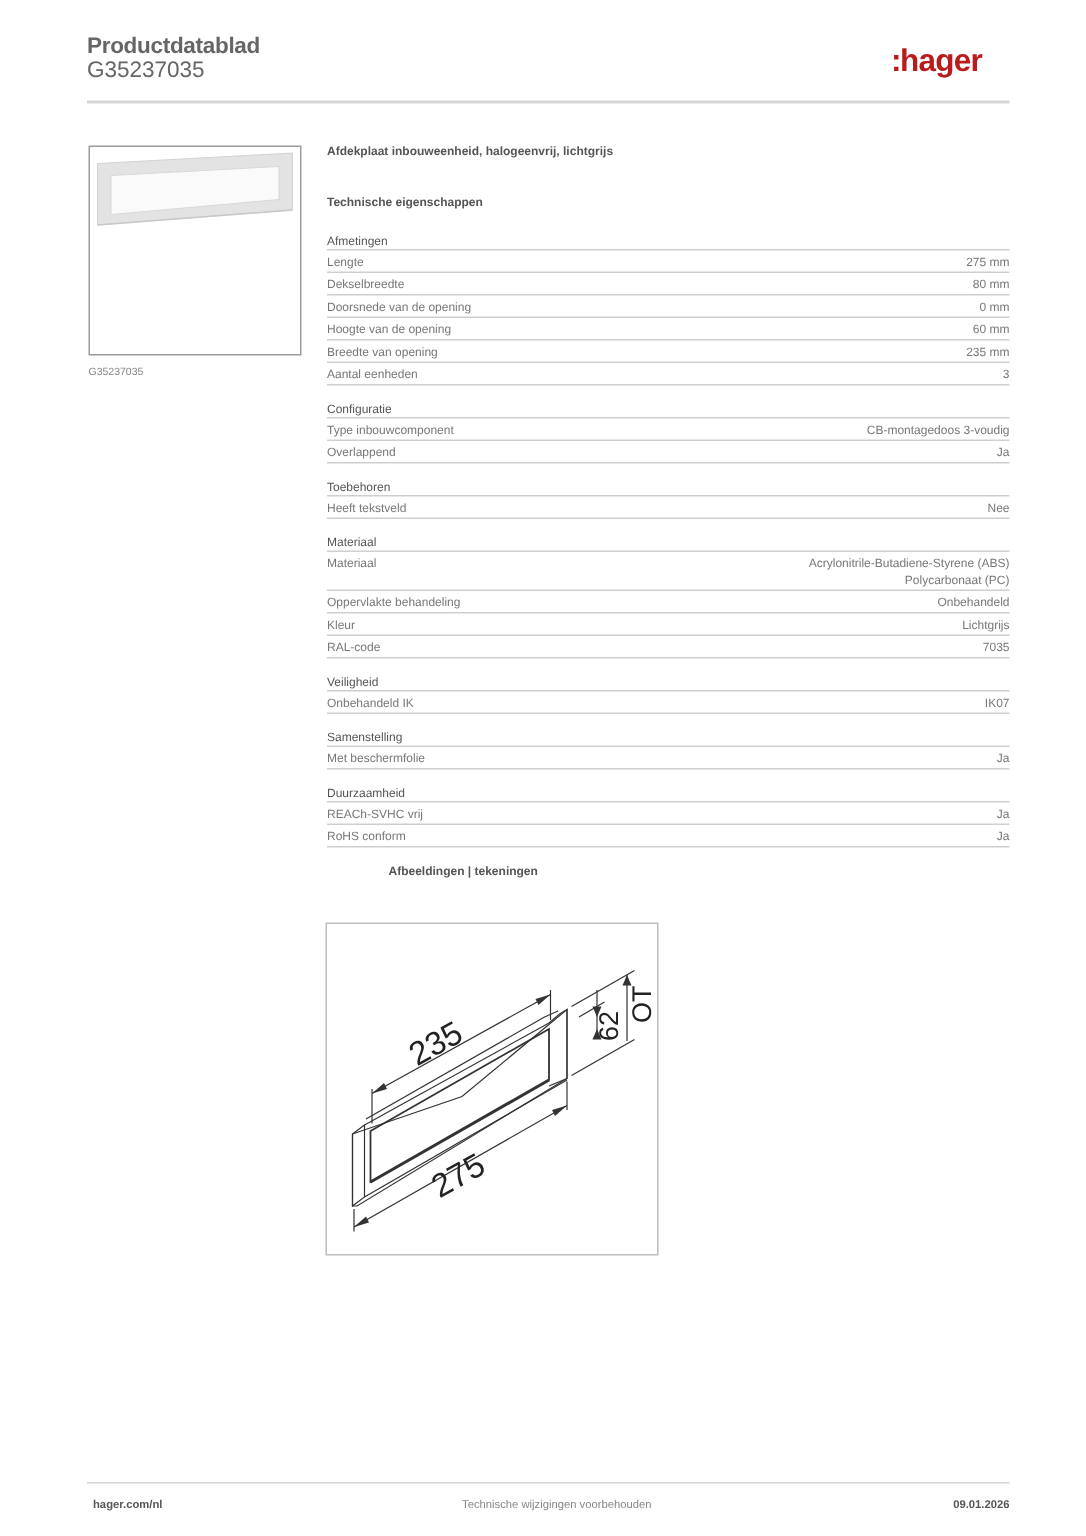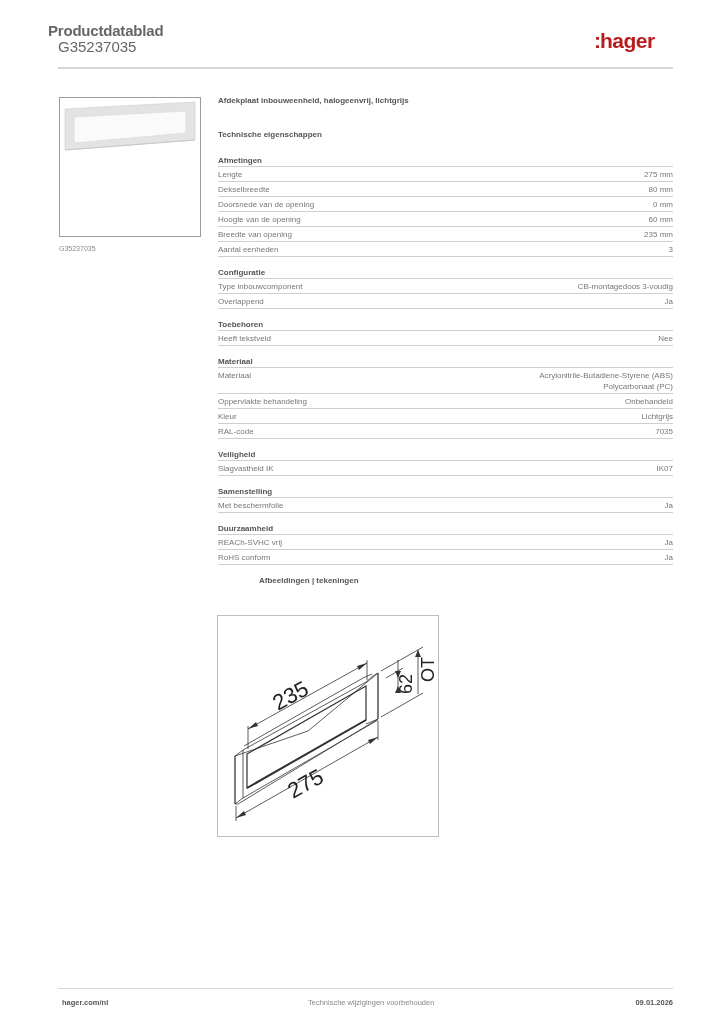--- a/index.html
+++ b/index.html
@@ -1,34 +1,34 @@
 <!DOCTYPE html>
 <html><head>
 <meta charset="utf-8">
 <style>
   * { box-sizing: border-box; margin: 0; padding: 0; }
   html, body { width: 724px; height: 1024px; background: #ffffff; overflow: hidden; }
   body { font-family: "Liberation Sans", sans-serif; color: #555; position: relative; }
 
-  .hdr-title { position: absolute; left: 48px; top: 22px; font-size: 15px; font-weight: bold; color: #666; letter-spacing: -0.2px; }
+  .hdr-title { position: absolute; left: 58px; top: 22px; font-size: 15px; font-weight: bold; color: #666; letter-spacing: -0.2px; }
   .hdr-sub { position: absolute; left: 58px; top: 38px; font-size: 15px; color: #666; }
   .logo { position: absolute; left: 594px; top: 29px; font-size: 21px; font-weight: bold; color: #b91c1c; letter-spacing: -0.5px; }
   .logo .colon { letter-spacing: -1px; }
   .hdr-rule { position: absolute; left: 58px; top: 67px; width: 615px; height: 2px; background: #d6d6d6; }
 
   .thumb { position: absolute; left: 59px; top: 97px; width: 142px; height: 140px; border: 1px solid #9c9c9c; background: #fff; }
   .thumb svg { position: absolute; left: 0; top: 0; }
   .thumb-caption { position: absolute; left: 59px; top: 245px; font-size: 7px; color: #888; }
 
   .main { position: absolute; left: 218px; top: 95px; width: 455px; }
   .product-desc { font-size: 8px; font-weight: bold; color: #555; height: 34px; line-height: 12px; }
   .tech-title { font-size: 8px; font-weight: bold; color: #555; height: 26px; line-height: 12px; }
 
   .section { margin-bottom: 10px; }
-  .section-title { font-size: 8px; font-weight: bold; color: #555; height: 12px; line-height: 12px; border-bottom: 1px solid #cfcfcf; }
+  .section-title { font-size: 8px; font-weight: normal; color: #555; height: 12px; line-height: 12px; border-bottom: 1px solid #cfcfcf; }
   .row { display: flex; justify-content: space-between; font-size: 8px; color: #777; line-height: 11px; padding: 2px 0 1px 0; border-bottom: 1px solid #cfcfcf; min-height: 15px; }
   .row .val { text-align: right; white-space: pre-line; }
 
   .images-title { font-size: 8px; font-weight: bold; color: #555; margin-top: 10px; line-height: 12px; margin-left: 41px; }
   .drawing { position: absolute; left: 217px; top: 615px; width: 222px; height: 222px; border: 1px solid #bdbdbd; background: #fff; }
 
   .ftr-rule { position: absolute; left: 58px; top: 988px; width: 615px; height: 1px; background: #d6d6d6; }
   .ftr-left { position: absolute; left: 62px; top: 998px; font-size: 7.5px; font-weight: bold; color: #555; text-align: right; }
   .ftr-mid { position: absolute; left: 308px; top: 998px; font-size: 7.5px; color: #888; }
   .ftr-right { position: absolute; right: 51px; top: 998px; font-size: 7.5px; font-weight: bold; color: #555; }
@@ -115,21 +115,21 @@
           <span class="val">Lichtgrijs</span>
         </div>
         <div class="row">
           <span class="lbl">RAL-code</span>
           <span class="val">7035</span>
         </div>
       </div>
       <div class="section">
         <div class="section-title">Veiligheid</div>
         <div class="row">
-          <span class="lbl">Slagvastheid IK</span>
+          <span class="lbl">Onbehandeld IK</span>
           <span class="val">IK07</span>
         </div>
       </div>
       <div class="section">
         <div class="section-title">Samenstelling</div>
         <div class="row">
           <span class="lbl">Met beschermfolie</span>
           <span class="val">Ja</span>
         </div>
       </div>

